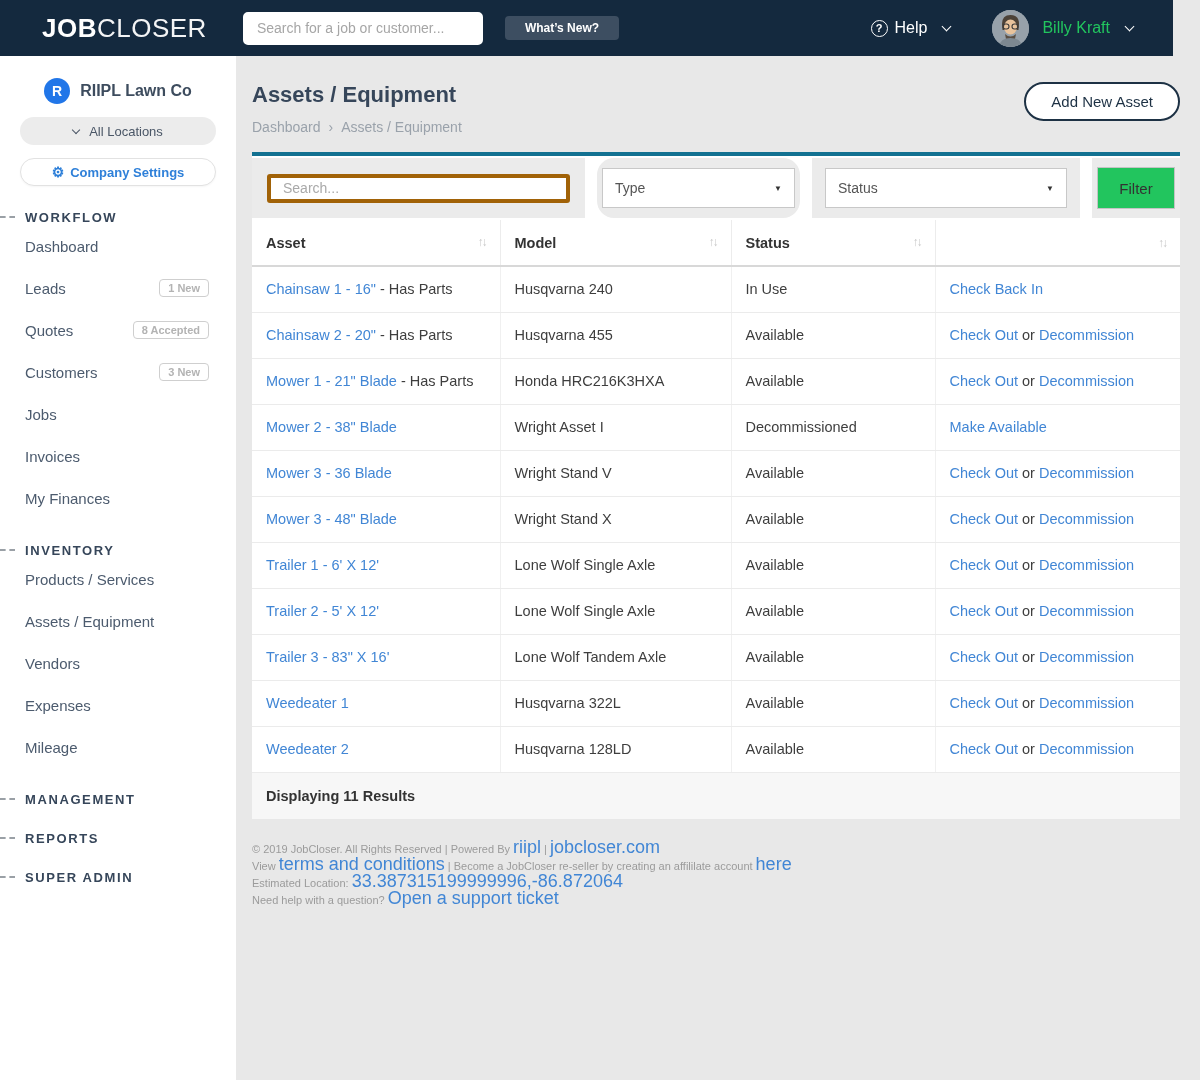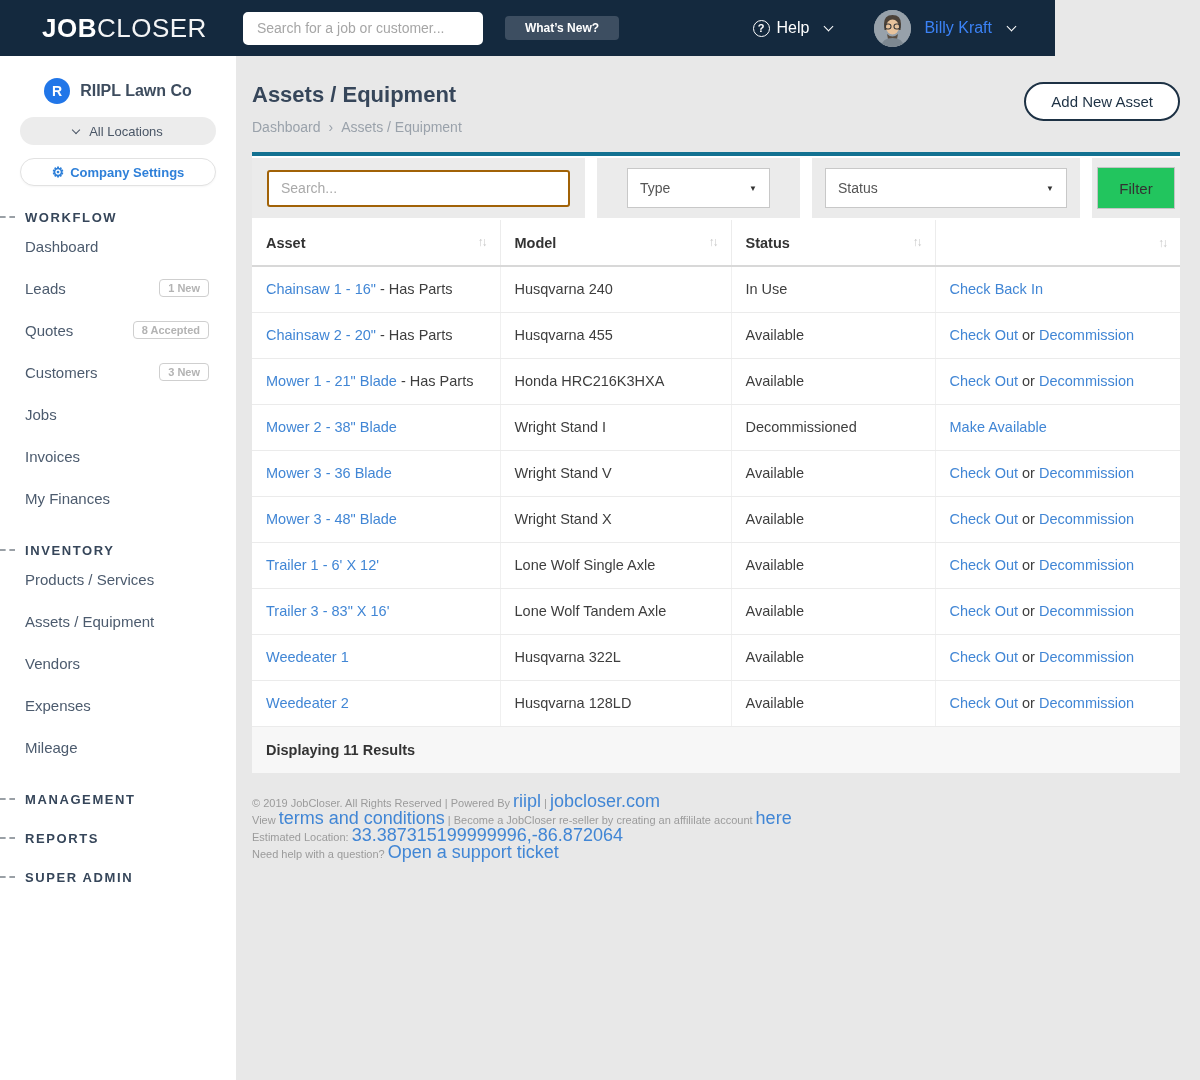--- a/index.html
+++ b/index.html
@@ -1,40 +1,40 @@
 <!DOCTYPE html>
 <html><head>
 <meta charset="utf-8">
 <style>
   * { margin:0; padding:0; box-sizing:border-box; }
   html,body { width:1200px; height:1080px; overflow:hidden; background:#e8e8e8;
               font-family:"Liberation Sans", sans-serif; }
 
   
-  .navbar { position:absolute; top:0; left:0; width:1055px; height:56px; background:#14293e;
+  .navbar { position:absolute; top:0; left:0; width:1173px; height:56px; background:#14293e;
             display:flex; align-items:center; z-index:10; }
   .logo { margin-left:42px; color:#fff; font-size:26px; letter-spacing:.5px; white-space:nowrap; }
   .logo .lb { font-weight:bold; }
   .logo .ll { font-weight:300; opacity:.95; }
   .nav-search { margin-left:36px; width:240px; height:33px; border:2px solid #fff; border-radius:5px;
                 background:#fff; font-size:14px; color:#444; padding:0 12px; outline:none;
                 font-family:"Liberation Sans",sans-serif; }
   .nav-search::placeholder { color:#a6a6a6; }
   .whats-new { margin-left:22px; background:#3d4e61; color:#fff; font-size:12px; font-weight:bold;
                padding:5px 20px; border-radius:4px; border:none; cursor:pointer;
                font-family:"Liberation Sans",sans-serif; }
   .nav-right { margin-left:auto; display:flex; align-items:center; padding-right:40px; }
   .help-group { display:flex; align-items:center; color:#fff; font-size:16px; cursor:pointer; }
   .q-icon { width:17px; height:17px; border:1.5px solid #fff; border-radius:50%; display:flex;
             align-items:center; justify-content:center; font-size:11px; font-weight:bold; margin-right:7px; }
   .chev { width:7px; height:7px; border-right:1.5px solid #fff; border-bottom:1.5px solid #fff;
           transform:rotate(45deg); margin-left:16px; margin-top:-4px; }
   .avatar { width:37px; height:37px; border-radius:50%; overflow:hidden; margin-left:42px;
             background:#8e99a3; flex:none; }
-  .username { color:#3b82f6; font-size:16px; margin-left:13px; }
+  .username { color:#22c55e; font-size:16px; margin-left:13px; }
 
   
   .sidebar { position:absolute; top:56px; left:0; width:236px; height:1024px; background:#fff; }
   .company-row { display:flex; align-items:center; justify-content:center; margin-top:22px; }
   .r-circle { width:26px; height:26px; border-radius:50%; background:#2176e8; color:#fff;
               font-size:14px; font-weight:bold; display:flex; align-items:center; justify-content:center;
               margin-right:10px; }
   .company-name { font-size:16px; font-weight:bold; color:#3d4c5e; }
   .pill { width:196px; margin:13px auto 0; height:28px; border-radius:15px; display:flex;
           align-items:center; justify-content:center; font-size:13px; cursor:pointer; }
@@ -59,24 +59,24 @@
   .page-title { font-size:22px; font-weight:bold; color:#36465a; }
   .breadcrumb { margin-top:11px; font-size:14px; color:#9aa2ab; }
   .breadcrumb .sep { margin:0 8px; }
   .add-btn { background:#fff; border:2px solid #1d3144; border-radius:20px; height:39px; padding:0 25px;
              font-size:15px; color:#1d3144; cursor:pointer; font-family:"Liberation Sans",sans-serif; }
 
   .card { margin-top:17px; border-top:4px solid #127191; background:#fff; }
   .filter-row { display:flex; gap:12px; background:#fff; padding:2px 0; }
   .filter-cell { background:#ebebeb; height:60px; display:flex; align-items:center; }
   .fc1 { width:333px; padding:0 15px; }
-  .fc2 { width:203px; padding:0 30px; }
+  .fc2 { width:203px; padding:0 5px;border-radius:17px; }
   .fc3 { width:268px; padding:0 13px; }
   .fc4 { flex:1; justify-content:center; }
-  .filter-search { width:100%; height:37px; border:2px solid #a16207; border-radius:3px; background:#fff;
+  .filter-search { width:100%; height:29px; border:4px solid #a16207; border-radius:3px; background:#fff;
                    font-size:14px; color:#555; padding:0 12px; outline:none;
                    font-family:"Liberation Sans",sans-serif; }
   .filter-search::placeholder { color:#a9a9a9; }
   .selectbox { width:100%; height:40px; background:#fff; border:1px solid #c8c8c8; display:flex;
                align-items:center; padding:0 12px; font-size:14px; color:#555; cursor:pointer; }
   .caret { margin-left:auto; font-size:8px; color:#333; }
   .filter-btn { width:78px; height:42px; background:#22c55e; border:1px solid #c4c4c4; font-size:15px;
                 color:#333; cursor:pointer; font-family:"Liberation Sans",sans-serif; }
 
   table.assets { width:100%; border-collapse:collapse; background:#fff; table-layout:fixed; }
@@ -265,38 +265,44 @@
             <td><a>Check Out</a><span> or </span><a>Decommission</a></td>
           </tr>
           <tr>
             <td><a>Mower 1 - 21" Blade</a><span> - Has Parts</span></td>
             <td>Honda HRC216K3HXA</td>
             <td>Available</td>
             <td><a>Check Out</a><span> or </span><a>Decommission</a></td>
           </tr>
           <tr>
             <td><a>Mower 2 - 38" Blade</a></td>
-            <td>Wright Stand I</td>
+            <td>Wright Asset I</td>
             <td>Decommissioned</td>
             <td><a>Make Available</a></td>
           </tr>
           <tr>
             <td><a>Mower 3 - 36 Blade</a></td>
             <td>Wright Stand V</td>
             <td>Available</td>
             <td><a>Check Out</a><span> or </span><a>Decommission</a></td>
           </tr>
           <tr>
             <td><a>Mower 3 - 48" Blade</a></td>
             <td>Wright Stand X</td>
             <td>Available</td>
             <td><a>Check Out</a><span> or </span><a>Decommission</a></td>
           </tr>
           <tr>
             <td><a>Trailer 1 - 6' X 12'</a></td>
+            <td>Lone Wolf Single Axle</td>
+            <td>Available</td>
+            <td><a>Check Out</a><span> or </span><a>Decommission</a></td>
+          </tr>
+          <tr>
+            <td><a>Trailer 2 - 5' X 12'</a></td>
             <td>Lone Wolf Single Axle</td>
             <td>Available</td>
             <td><a>Check Out</a><span> or </span><a>Decommission</a></td>
           </tr>
           <tr>
             <td><a>Trailer 3 - 83" X 16'</a></td>
             <td>Lone Wolf Tandem Axle</td>
             <td>Available</td>
             <td><a>Check Out</a><span> or </span><a>Decommission</a></td>
           </tr>

